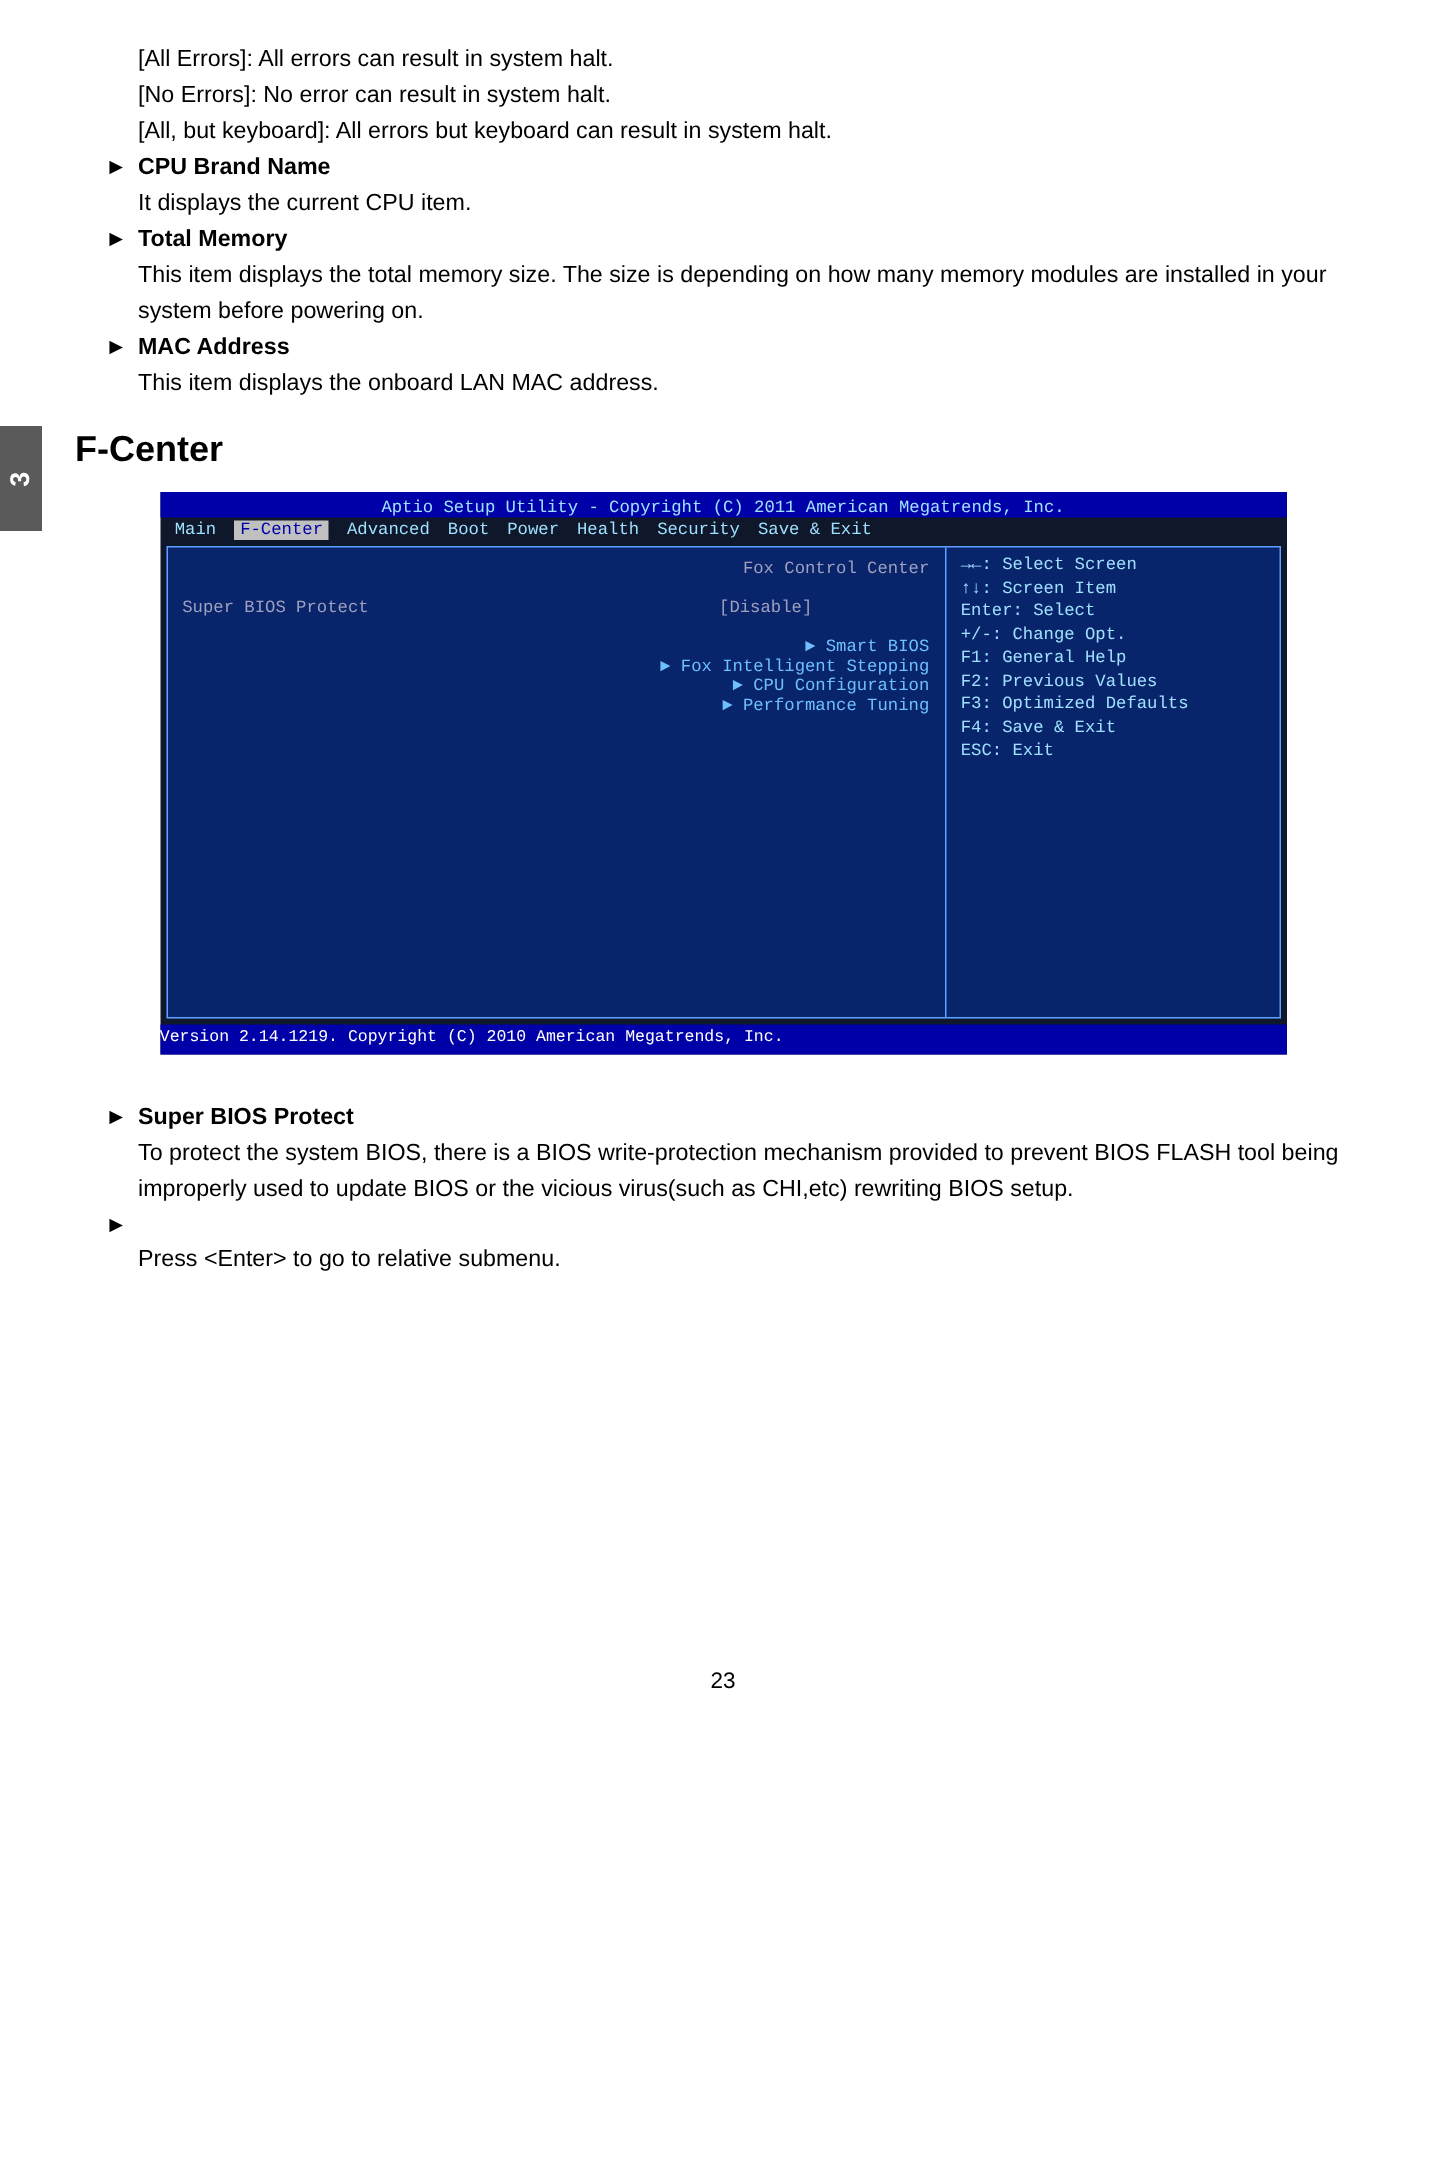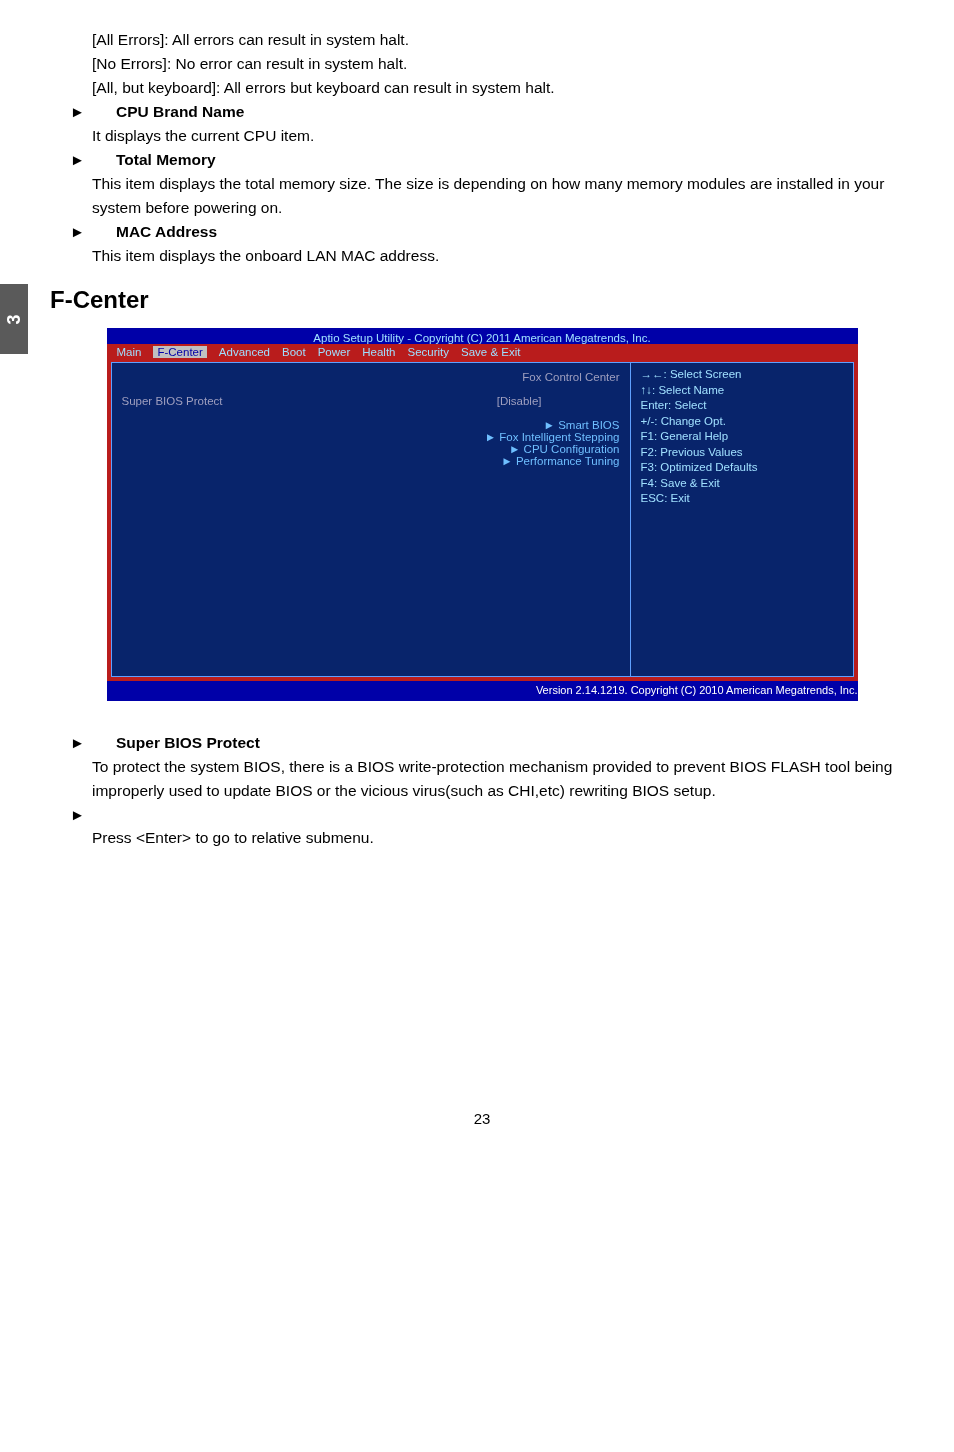--- a/index.html
+++ b/index.html
@@ -27,34 +27,34 @@
   .side-tab span {
     transform: rotate(-90deg);
     font-size: 18px;
     font-weight: bold;
   }
   .body-text { font-size: 15.5px; line-height: 1.55; }
   .indent1 { padding-left: 22px; }
   .indent2 { padding-left: 22px; }
   .row { display: flex; align-items: flex-start; }
   .arrow { width: 22px; font-size: 15px; flex-shrink: 0; }
-  .bold { font-weight: bold; margin-left: 24px; }
+  .bold { font-weight: bold; }
   .heading {
     font-size: 24px;
     font-weight: bold;
     margin-top: 18px;
     margin-bottom: 14px;
     margin-left: -20px;
   }
   .bios-wrap {
     width: 751px;
     margin: 0 auto 30px auto;
-    font-family: Liberation Sans, sans-serif;
+    font-family: Liberation Mono, monospace;
     font-size: 11.5px;
-    background: #b91c1c;
+    background: #0f172a;
     color: #c0c0c0;
   }
   .bios-header {
     background: #0000a8;
     color: #a0e0ff;
     padding: 4px 10px 0 10px;
     text-align: left;
   }
   .bios-header .title { text-align: center; }
   .bios-menu {
@@ -99,21 +99,21 @@
   }
   .bios-right-bot {
     padding: 4px 10px;
     color: #a0e0ff;
     flex:1.1;
   }
   .bios-right-bot div { line-height: 1.35; }
   .bios-footer {
     background: #0000a8;
     color: #ffffff;
-    text-align: right;
+    text-align: left;
     padding: 3px 0 5px 0;
     font-size: 11px;
   }
   .page-num {
     text-align: center;
     font-size: 15px;
     margin-top: 260px;
   }
 </style>
 </head>
@@ -171,21 +171,21 @@
       </div>
       <br>
       <div class="arrowb">► <span>Smart BIOS</span></div>
       <div class="arrowb">► <span>Fox Intelligent Stepping</span></div>
       <div class="arrowb">► <span>CPU Configuration</span></div>
       <div class="arrowb">► <span>Performance Tuning</span></div>
     </div>
     <div class="bios-right">
       <div class="bios-right-bot">
         <div>→←: Select Screen</div>
-        <div>↑↓: Select Name</div>
+        <div>↑↓: Screen Item</div>
         <div>Enter: Select</div>
         <div>+/-: Change Opt.</div>
         <div>F1: General Help</div>
         <div>F2: Previous Values</div>
         <div>F3: Optimized Defaults</div>
         <div>F4: Save &amp; Exit</div>
         <div>ESC: Exit</div>
       </div>
     </div>
   </div>

